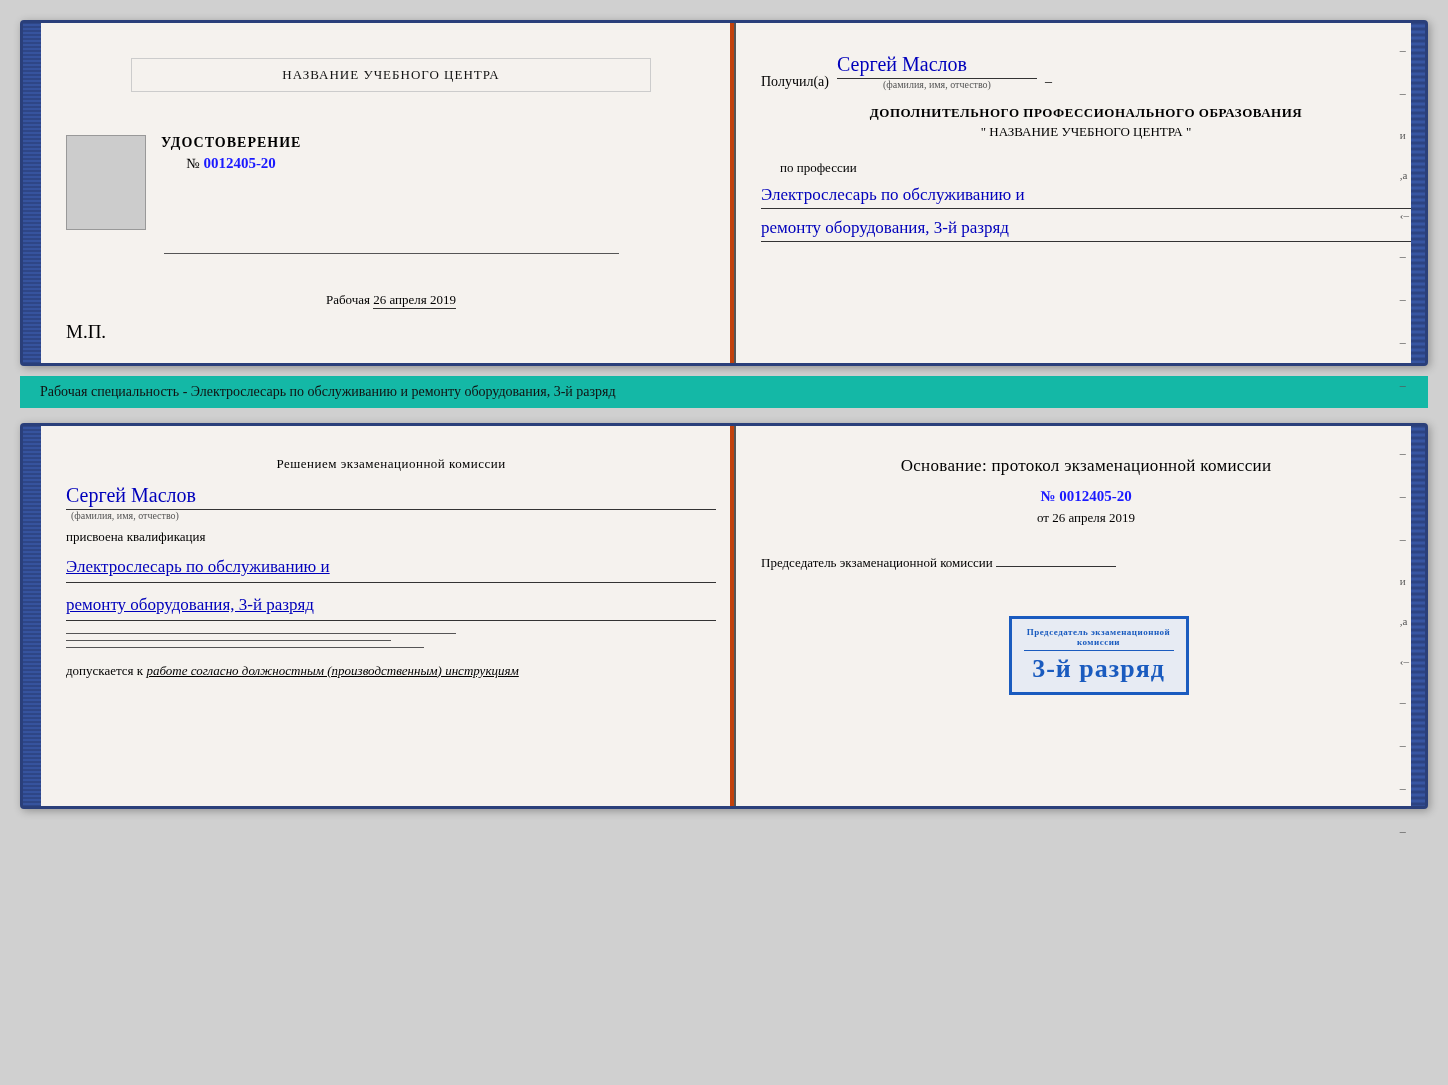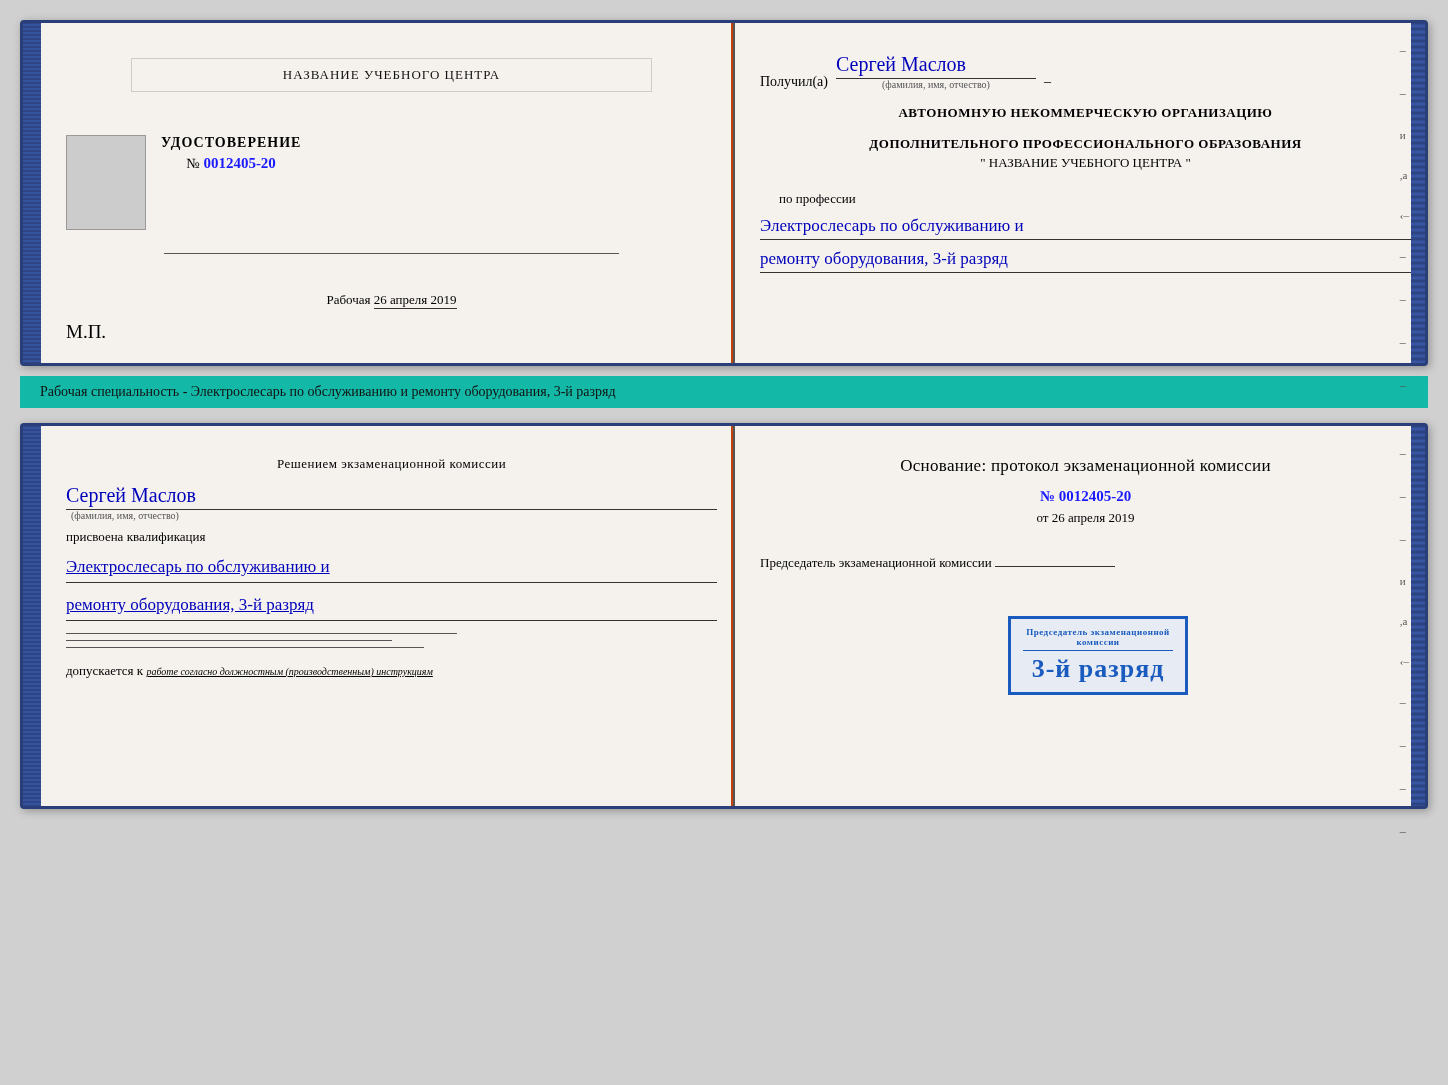--- a/index.html
+++ b/index.html
@@ -42,21 +42,21 @@
     }
 
     .cert-page-left, .cert-page-right {
       flex: 1;
       padding: 20px 25px;
       position: relative;
       min-height: 340px;
     }
 
     .cert-page-left {
-      border-right: 2px solid #c2410c;
+      border-right: 4px solid #c2410c;
     }
 
     
     .side-strip {
       position: absolute;
       top: 0;
       width: 14px;
       height: 100%;
       background-image: repeating-linear-gradient(
         to bottom,
@@ -356,21 +356,20 @@
       <div class="poluchil-line">
         <span>Получил(а)</span>
         <div>
           <div class="handwritten" style="font-family:'Segoe Script','Brush Script MT',cursive; font-size:20px; color:#0000bb; border-bottom:1px solid #333;">Сергей Маслов</div>
           <div class="small-label">(фамилия, имя, отчество)</div>
         </div>
         <span style="font-size:14px;">–</span>
       </div>
 
 
-      <div class="org-text">АВТОНОМНУЮ НЕКОММЕРЧЕСКУЮ ОРГАНИЗАЦИЮ</div>
       <div class="org-text">ДОПОЛНИТЕЛЬНОГО ПРОФЕССИОНАЛЬНОГО ОБРАЗОВАНИЯ</div>
       <div class="org-name" style="font-size:13px;margin-top:3px;">"   НАЗВАНИЕ УЧЕБНОГО ЦЕНТРА   "</div>
 
       <div class="po-professii">по профессии</div>
       <div>
         <span class="profession-handwritten">Электрослесарь по обслуживанию и</span>
         <span class="profession-handwritten">ремонту оборудования, 3-й разряд</span>
       </div>
 
       <div style="position:absolute; right:16px; top:20px; display:flex; flex-direction:column; gap:28px; font-size:12px; color:#555;">
@@ -410,21 +409,21 @@
         <span class="qualification-hw">Электрослесарь по обслуживанию и</span>
         <span class="qualification-hw">ремонту оборудования, 3-й разряд</span>
       </div>
 
       <div style="margin-top:12px; border-bottom:1px solid #555; width:60%;"></div>
       <div style="margin-top:6px; border-bottom:1px solid #555; width:50%;"></div>
       <div style="margin-top:6px; border-bottom:1px solid #555; width:55%;"></div>
 
       <div class="dopuskaetsya" style="margin-top:15px;">
         <span>допускается к</span>
-        <span class="italic-hw" style="font-style:italic; text-decoration:underline; font-size:10px;">работе согласно должностным (производственным) инструкциям</span>
+        <span class="italic-hw" style="font-style:italic; text-decoration:underline; font-size:13px;">работе согласно должностным (производственным) инструкциям</span>
       </div>
     </div>
 
     <div class="cert-center-line"></div>
 
     <div class="cert-page-right lower-right" style="position:relative; min-height:380px;">
       <div class="osnovanie-text">Основание: протокол экзаменационной комиссии</div>
 
       <div class="protocol-number">
         <span>№</span>

